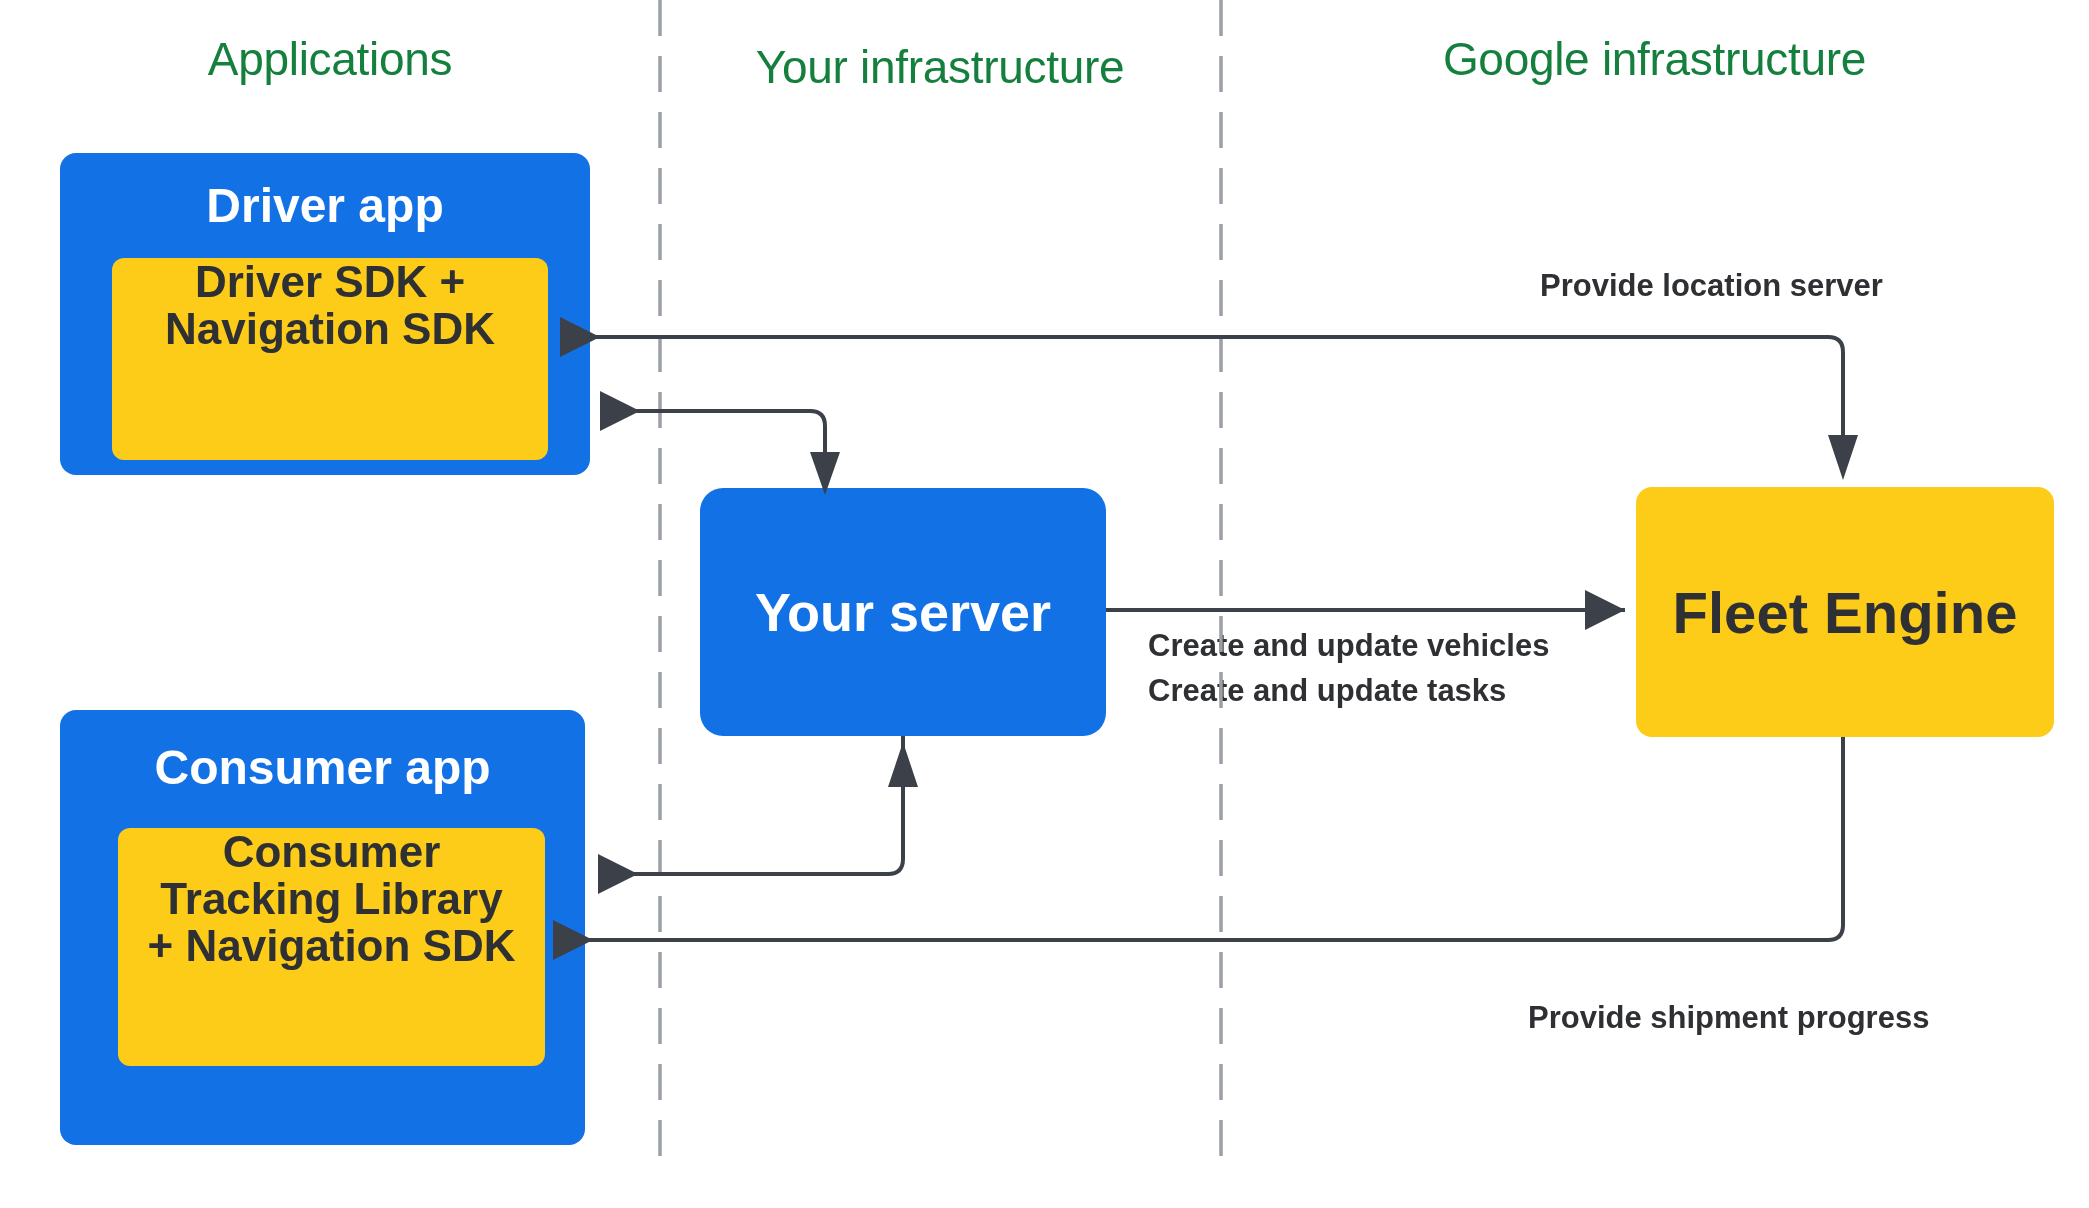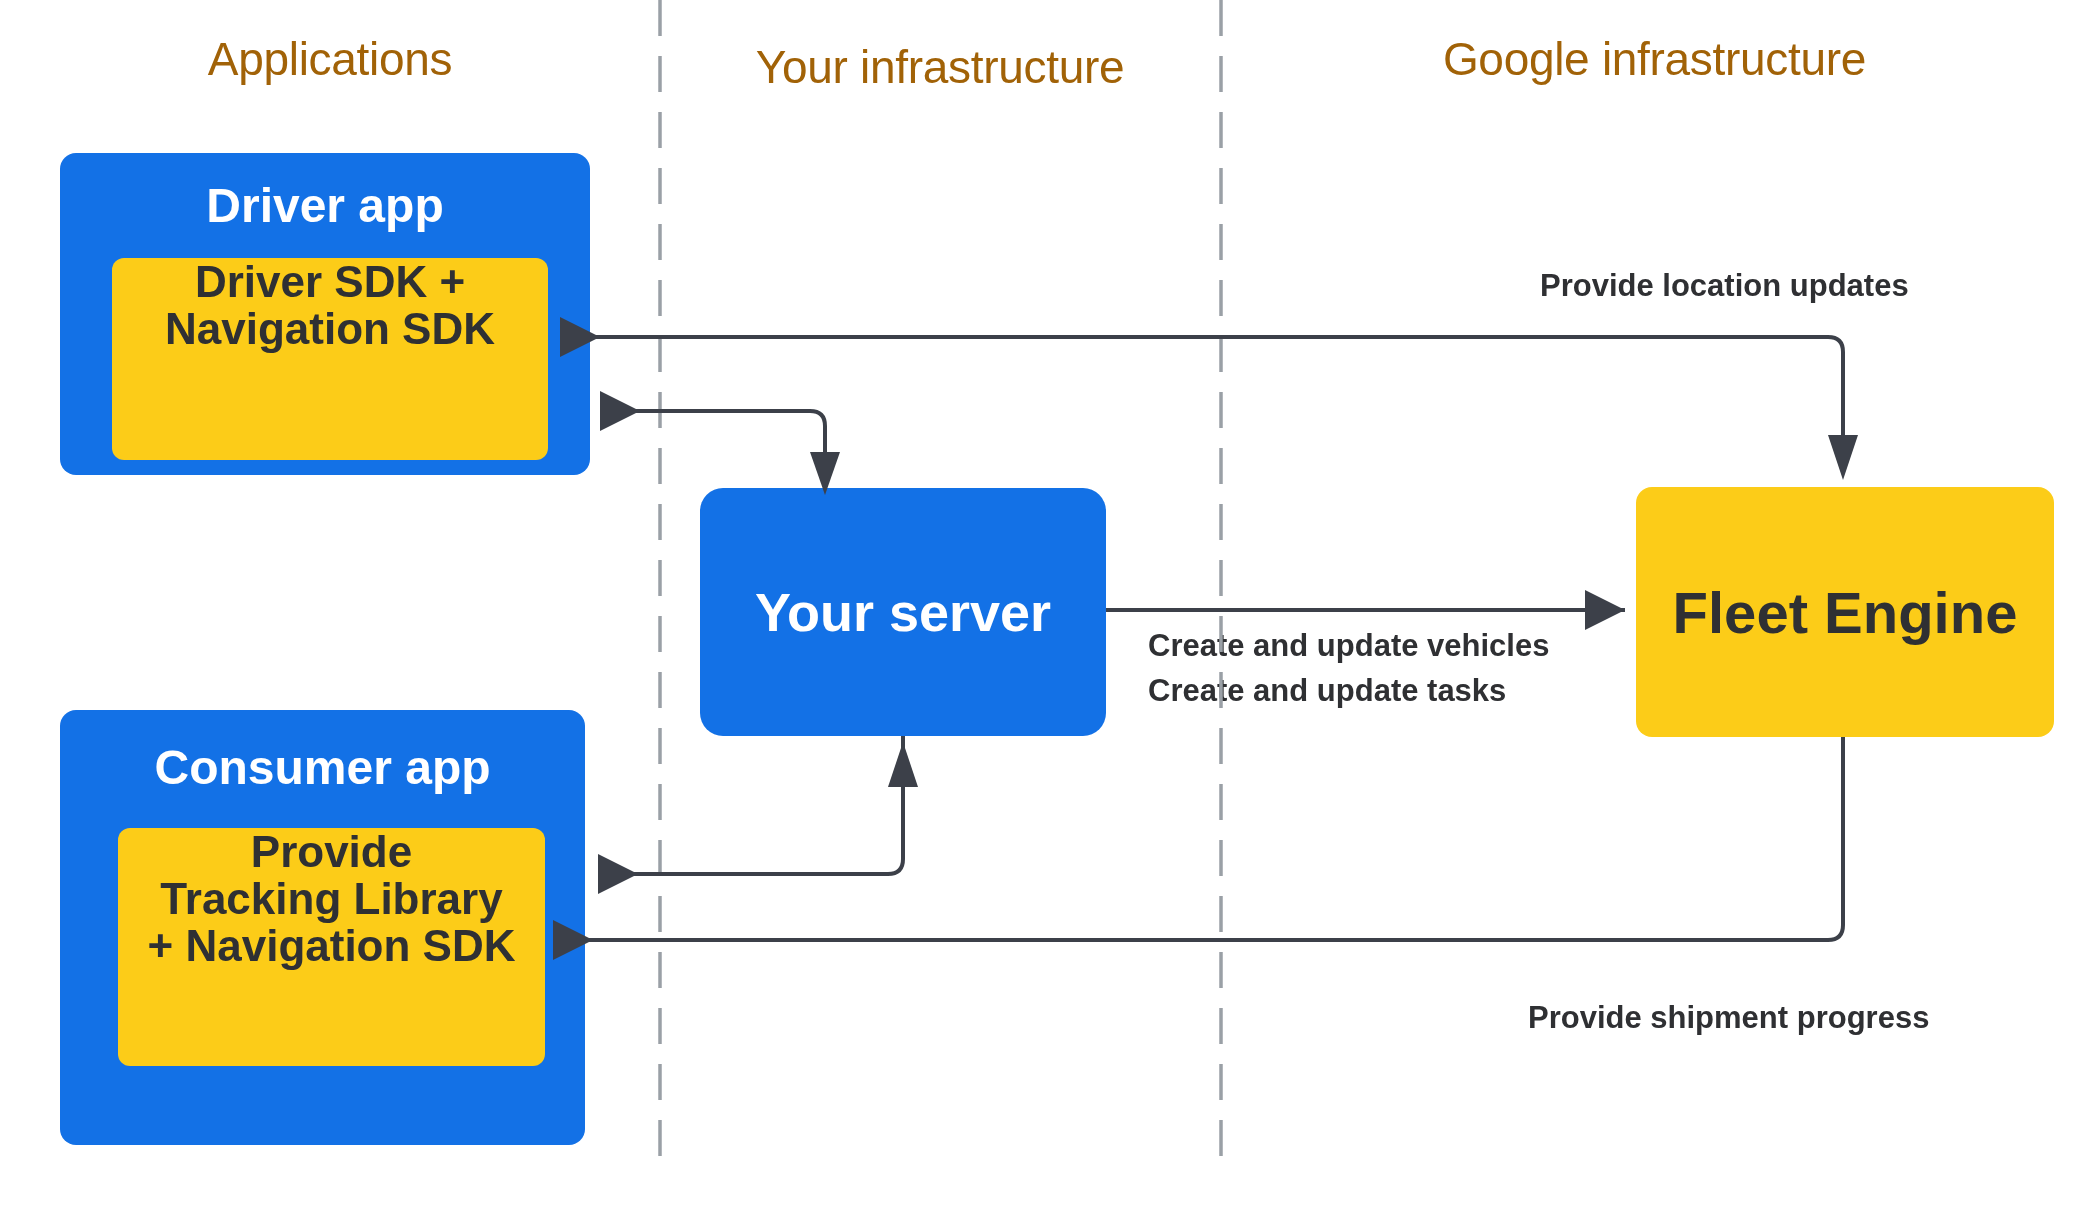--- a/index.html
+++ b/index.html
@@ -8,21 +8,21 @@
     background:#ffffff;
     font-family:"Liberation Sans", sans-serif;
     overflow:hidden;
     position:relative;
   }
   #stage{position:absolute;inset:0;width:2089px;height:1208px;}
   .col-header{
     position:absolute;
     font-size:46px;
     font-weight:400;
-    color:#a16207;
+    color:#15803d;
     letter-spacing:-0.3px;
     white-space:nowrap;
     text-align:center;
   }
   .app-box{
     position:absolute;
     background:#1371e6;
     border-radius:16px;
     box-sizing:border-box;
   }
@@ -109,35 +109,35 @@
       <span>Driver SDK +</span><br>
       <span>Navigation SDK</span>
     </div>
   </div>
 
   <div class="app-box" style="left:60px;top:710px;width:525px;height:435px;">
     <div class="app-title" style="top:30px;">Consumer app</div>
   </div>
   <div class="sdk-box" style="left:118px;top:828px;width:427px;height:238px;">
     <div class="sdk-label">
-      <span>Provide</span><br>
+      <span>Consumer</span><br>
       <span>Tracking Library</span><br>
       <span>+ Navigation SDK</span>
     </div>
   </div>
 
   <div class="server-box" style="left:700px;top:488px;width:406px;height:248px;border-radius:23px;">
     <div class="server-label">Your server</div>
   </div>
 
   <div class="engine-box" style="left:1636px;top:487px;width:418px;height:250px;">
     <div class="engine-label">Fleet Engine</div>
   </div>
 
-  <div class="edge-label" style="left:1540px;top:268px;">Provide location updates</div>
+  <div class="edge-label" style="left:1540px;top:268px;">Provide location server</div>
 
   <div class="edge-label" style="left:1148px;top:628px;">Create and update vehicles</div>
 
   <div class="edge-label" style="left:1148px;top:673px;">Create and update tasks</div>
 
   <div class="edge-label" style="left:1528px;top:1000px;">Provide shipment progress</div>
 
   <svg class="overlay" viewBox="0 0 2089 1208">
     <defs>
       <marker id="arrow-left" markerWidth="12" markerHeight="12" refX="10" refY="5" orient="auto" markerUnits="strokeWidth">

